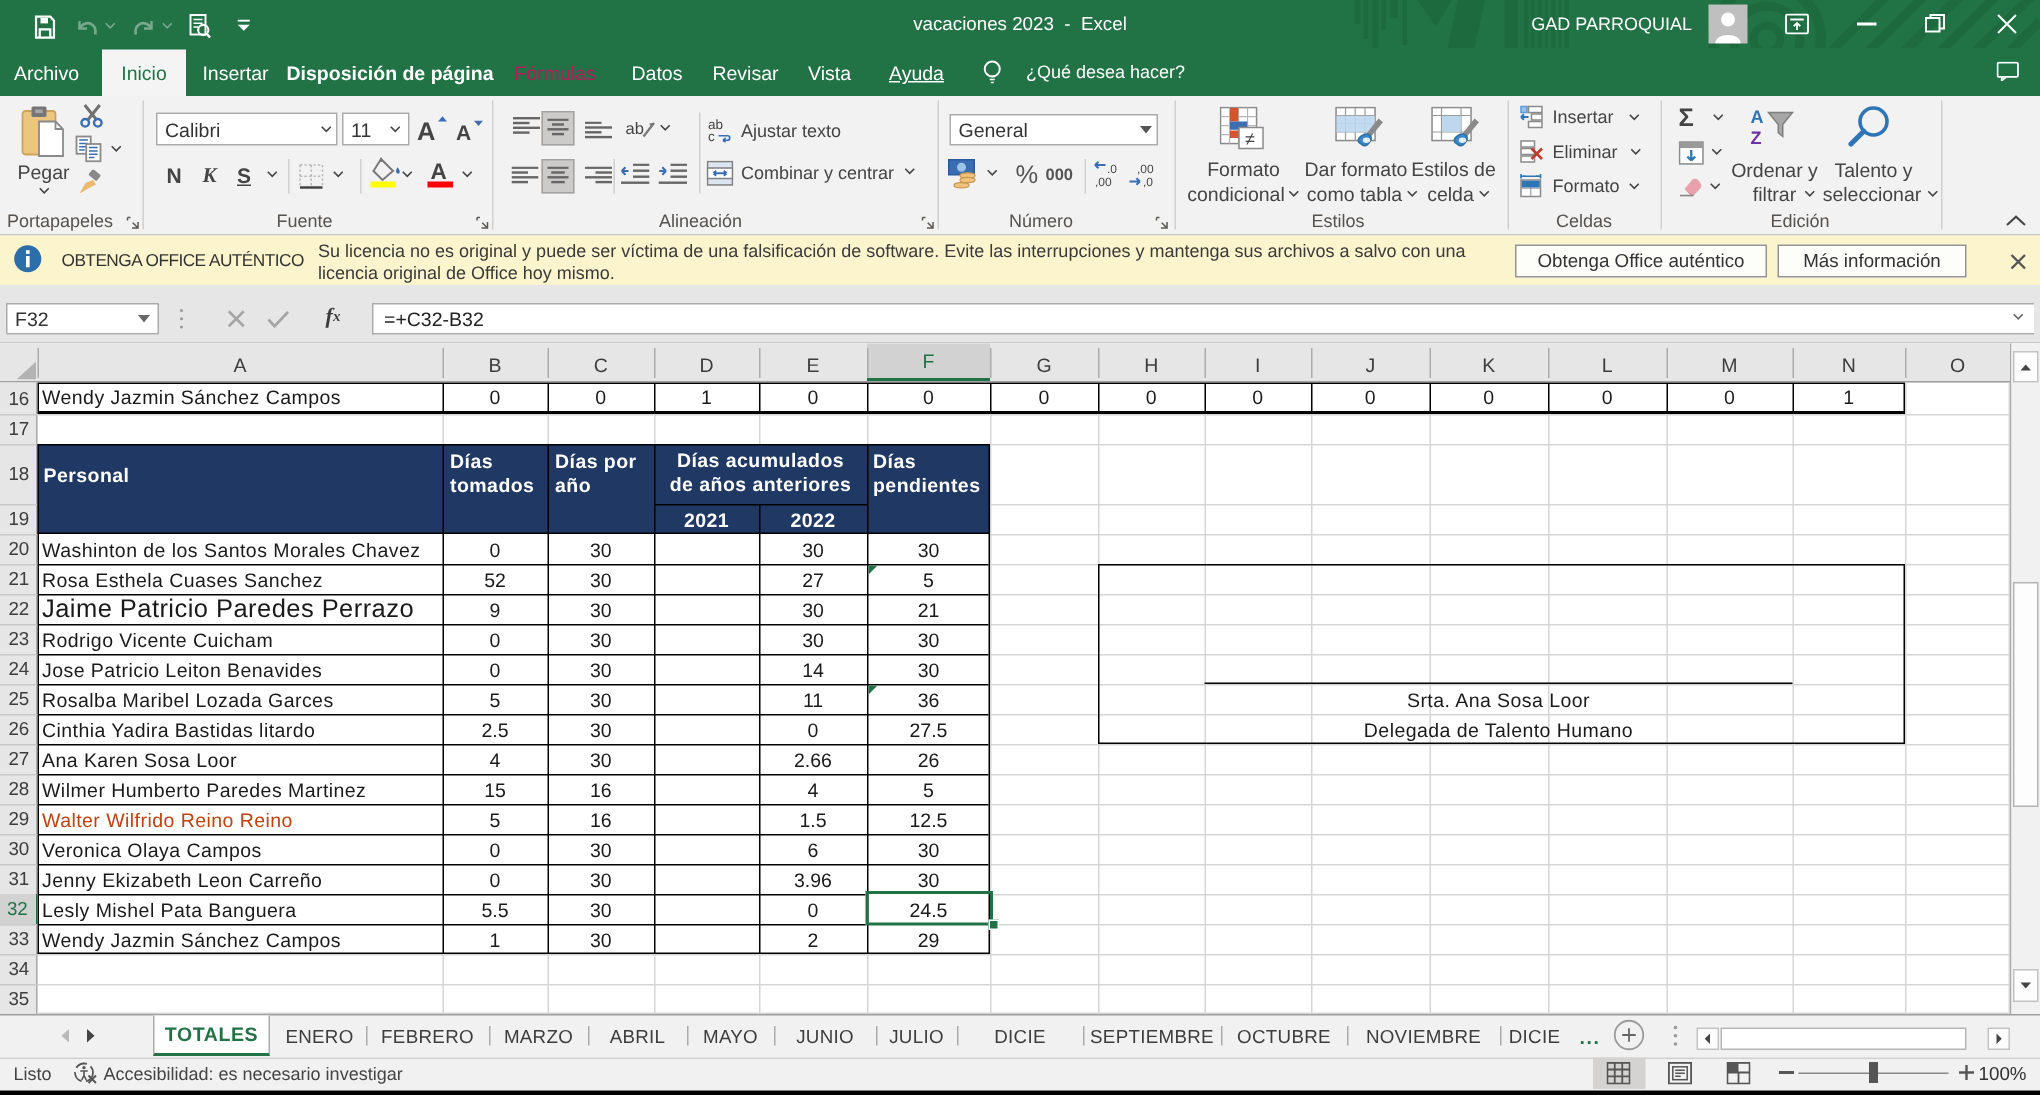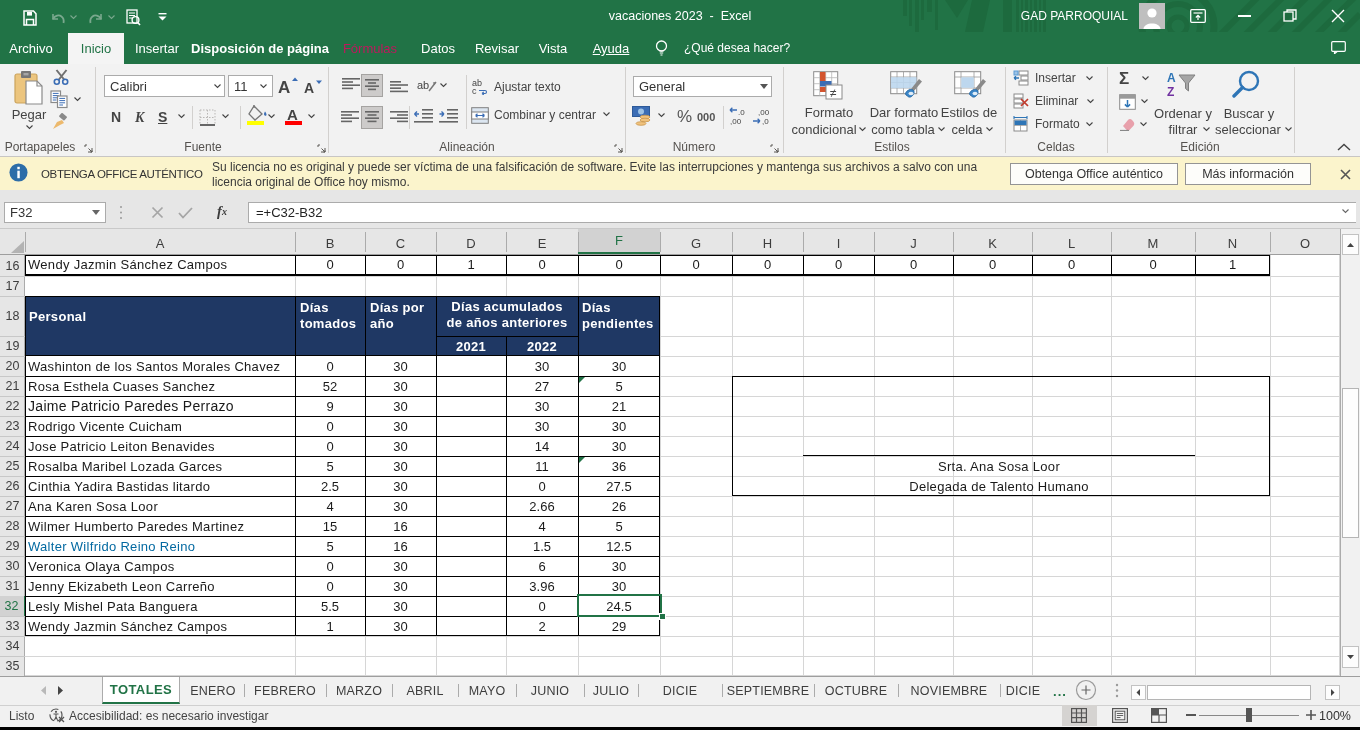--- a/index.html
+++ b/index.html
@@ -480,21 +480,21 @@
 <div class="ct" style="position:absolute;left:1153px;top:121px;width:60px;height:16px;color:#444;font-size:13px;white-space:nowrap;">filtrar</div>
 <div style="position:absolute;left:1203px;top:127px;width:8px;height:5px;">
     <svg width="7" height="5" viewBox="0 0 7 5">
       <path d="M0.5 0.5 L3.5 3.5 L6.5 0.5" fill="none" stroke="#444" stroke-width="1.1"></path>
     </svg>
   </div>
 <svg style="position:absolute;left:1232px;top:70px" width="30" height="30" viewBox="0 0 30 30">
 <circle cx="17" cy="11" r="9" fill="none" stroke="#2e75b6" stroke-width="2.4"></circle>
 <path d="M10.5 17.5 L2 26" stroke="#2e75b6" stroke-width="3.4" stroke-linecap="round"></path>
   </svg>
-<div class="ct" style="position:absolute;left:1204px;top:105px;width:90px;height:16px;color:#444;font-size:13px;white-space:nowrap;">Buscar y</div>
+<div class="ct" style="position:absolute;left:1204px;top:105px;width:90px;height:16px;color:#444;font-size:13px;white-space:nowrap;">Talento y</div>
 <div class="ct" style="position:absolute;left:1198px;top:121px;width:100px;height:16px;color:#444;font-size:13px;white-space:nowrap;">seleccionar</div>
 <div style="position:absolute;left:1285px;top:127px;width:8px;height:5px;">
     <svg width="7" height="5" viewBox="0 0 7 5">
       <path d="M0.5 0.5 L3.5 3.5 L6.5 0.5" fill="none" stroke="#444" stroke-width="1.1"></path>
     </svg>
   </div>
 <div class="ct" style="position:absolute;left:1135px;top:141px;width:130px;height:12px;color:#55524f;font-size:12px;">Edición</div>
 <div style="position:absolute;left:1294px;top:67px;width:1px;height:86px;background:#d2d0ce;"></div>
 <svg style="position:absolute;left:1337px;top:143px" width="14" height="8" viewBox="0 0 14 8">
 <path d="M1 7 L7 1.5 L13 7" fill="none" stroke="#444" stroke-width="1.4"></path>
@@ -699,21 +699,21 @@
 <div class="ct" style="position:absolute;left:295px;top:356px;width:70px;height:20px;color:#1a1a1a;font-size:13px;">0</div>
 <div class="ct" style="position:absolute;left:365px;top:356px;width:71px;height:20px;color:#1a1a1a;font-size:13px;">30</div>
 <div class="ct" style="position:absolute;left:506px;top:356px;width:72px;height:20px;color:#1a1a1a;font-size:13px;">30</div>
 <div class="ct" style="position:absolute;left:578px;top:356px;width:82px;height:20px;color:#1a1a1a;font-size:13px;">30</div>
 <div class="lt" style="position:absolute;left:28px;top:376px;width:266px;height:20px;color:#1a1a1a;font-size:13px;letter-spacing:0.3px;white-space:nowrap;">Rosa Esthela Cuases Sanchez</div>
 <div class="ct" style="position:absolute;left:295px;top:376px;width:70px;height:20px;color:#1a1a1a;font-size:13px;">52</div>
 <div class="ct" style="position:absolute;left:365px;top:376px;width:71px;height:20px;color:#1a1a1a;font-size:13px;">30</div>
 <div class="ct" style="position:absolute;left:506px;top:376px;width:72px;height:20px;color:#1a1a1a;font-size:13px;">27</div>
 <div class="ct" style="position:absolute;left:578px;top:376px;width:82px;height:20px;color:#1a1a1a;font-size:13px;">5</div>
 <div style="position:absolute;left:26px;top:376px;width:633px;height:1px;background:#000;"></div>
-<div class="lt" style="position:absolute;left:28px;top:396px;width:266px;height:20px;color:#1a1a1a;font-size:14px;letter-spacing:0.3px;white-space:nowrap;">Jaime Patricio Paredes Perrazo</div>
+<div class="lt" style="position:absolute;left:28px;top:396px;width:266px;height:20px;color:#1a1a1a;font-size:17px;letter-spacing:0.3px;white-space:nowrap;">Jaime Patricio Paredes Perrazo</div>
 <div class="ct" style="position:absolute;left:295px;top:396px;width:70px;height:20px;color:#1a1a1a;font-size:13px;">9</div>
 <div class="ct" style="position:absolute;left:365px;top:396px;width:71px;height:20px;color:#1a1a1a;font-size:13px;">30</div>
 <div class="ct" style="position:absolute;left:506px;top:396px;width:72px;height:20px;color:#1a1a1a;font-size:13px;">30</div>
 <div class="ct" style="position:absolute;left:578px;top:396px;width:82px;height:20px;color:#1a1a1a;font-size:13px;">21</div>
 <div style="position:absolute;left:26px;top:396px;width:633px;height:1px;background:#000;"></div>
 <div class="lt" style="position:absolute;left:28px;top:416px;width:266px;height:20px;color:#1a1a1a;font-size:13px;letter-spacing:0.3px;white-space:nowrap;">Rodrigo Vicente Cuicham</div>
 <div class="ct" style="position:absolute;left:295px;top:416px;width:70px;height:20px;color:#1a1a1a;font-size:13px;">0</div>
 <div class="ct" style="position:absolute;left:365px;top:416px;width:71px;height:20px;color:#1a1a1a;font-size:13px;">30</div>
 <div class="ct" style="position:absolute;left:506px;top:416px;width:72px;height:20px;color:#1a1a1a;font-size:13px;">30</div>
 <div class="ct" style="position:absolute;left:578px;top:416px;width:82px;height:20px;color:#1a1a1a;font-size:13px;">30</div>
@@ -741,21 +741,21 @@
 <div class="ct" style="position:absolute;left:365px;top:496px;width:71px;height:20px;color:#1a1a1a;font-size:13px;">30</div>
 <div class="ct" style="position:absolute;left:506px;top:496px;width:72px;height:20px;color:#1a1a1a;font-size:13px;">2.66</div>
 <div class="ct" style="position:absolute;left:578px;top:496px;width:82px;height:20px;color:#1a1a1a;font-size:13px;">26</div>
 <div style="position:absolute;left:26px;top:496px;width:633px;height:1px;background:#000;"></div>
 <div class="lt" style="position:absolute;left:28px;top:516px;width:266px;height:20px;color:#1a1a1a;font-size:13px;letter-spacing:0.3px;white-space:nowrap;">Wilmer Humberto Paredes Martinez</div>
 <div class="ct" style="position:absolute;left:295px;top:516px;width:70px;height:20px;color:#1a1a1a;font-size:13px;">15</div>
 <div class="ct" style="position:absolute;left:365px;top:516px;width:71px;height:20px;color:#1a1a1a;font-size:13px;">16</div>
 <div class="ct" style="position:absolute;left:506px;top:516px;width:72px;height:20px;color:#1a1a1a;font-size:13px;">4</div>
 <div class="ct" style="position:absolute;left:578px;top:516px;width:82px;height:20px;color:#1a1a1a;font-size:13px;">5</div>
 <div style="position:absolute;left:26px;top:516px;width:633px;height:1px;background:#000;"></div>
-<div class="lt" style="position:absolute;left:28px;top:536px;width:266px;height:20px;color:#0369a1;font-size:13px;letter-spacing:0.3px;white-space:nowrap;">Walter Wilfrido Reino Reino</div>
+<div class="lt" style="position:absolute;left:28px;top:536px;width:266px;height:20px;color:#c2410c;font-size:13px;letter-spacing:0.3px;white-space:nowrap;">Walter Wilfrido Reino Reino</div>
 <div class="ct" style="position:absolute;left:295px;top:536px;width:70px;height:20px;color:#1a1a1a;font-size:13px;">5</div>
 <div class="ct" style="position:absolute;left:365px;top:536px;width:71px;height:20px;color:#1a1a1a;font-size:13px;">16</div>
 <div class="ct" style="position:absolute;left:506px;top:536px;width:72px;height:20px;color:#1a1a1a;font-size:13px;">1.5</div>
 <div class="ct" style="position:absolute;left:578px;top:536px;width:82px;height:20px;color:#1a1a1a;font-size:13px;">12.5</div>
 <div style="position:absolute;left:26px;top:536px;width:633px;height:1px;background:#000;"></div>
 <div class="lt" style="position:absolute;left:28px;top:556px;width:266px;height:20px;color:#1a1a1a;font-size:13px;letter-spacing:0.3px;white-space:nowrap;">Veronica Olaya Campos</div>
 <div class="ct" style="position:absolute;left:295px;top:556px;width:70px;height:20px;color:#1a1a1a;font-size:13px;">0</div>
 <div class="ct" style="position:absolute;left:365px;top:556px;width:71px;height:20px;color:#1a1a1a;font-size:13px;">30</div>
 <div class="ct" style="position:absolute;left:506px;top:556px;width:72px;height:20px;color:#1a1a1a;font-size:13px;">6</div>
 <div class="ct" style="position:absolute;left:578px;top:556px;width:82px;height:20px;color:#1a1a1a;font-size:13px;">30</div>

